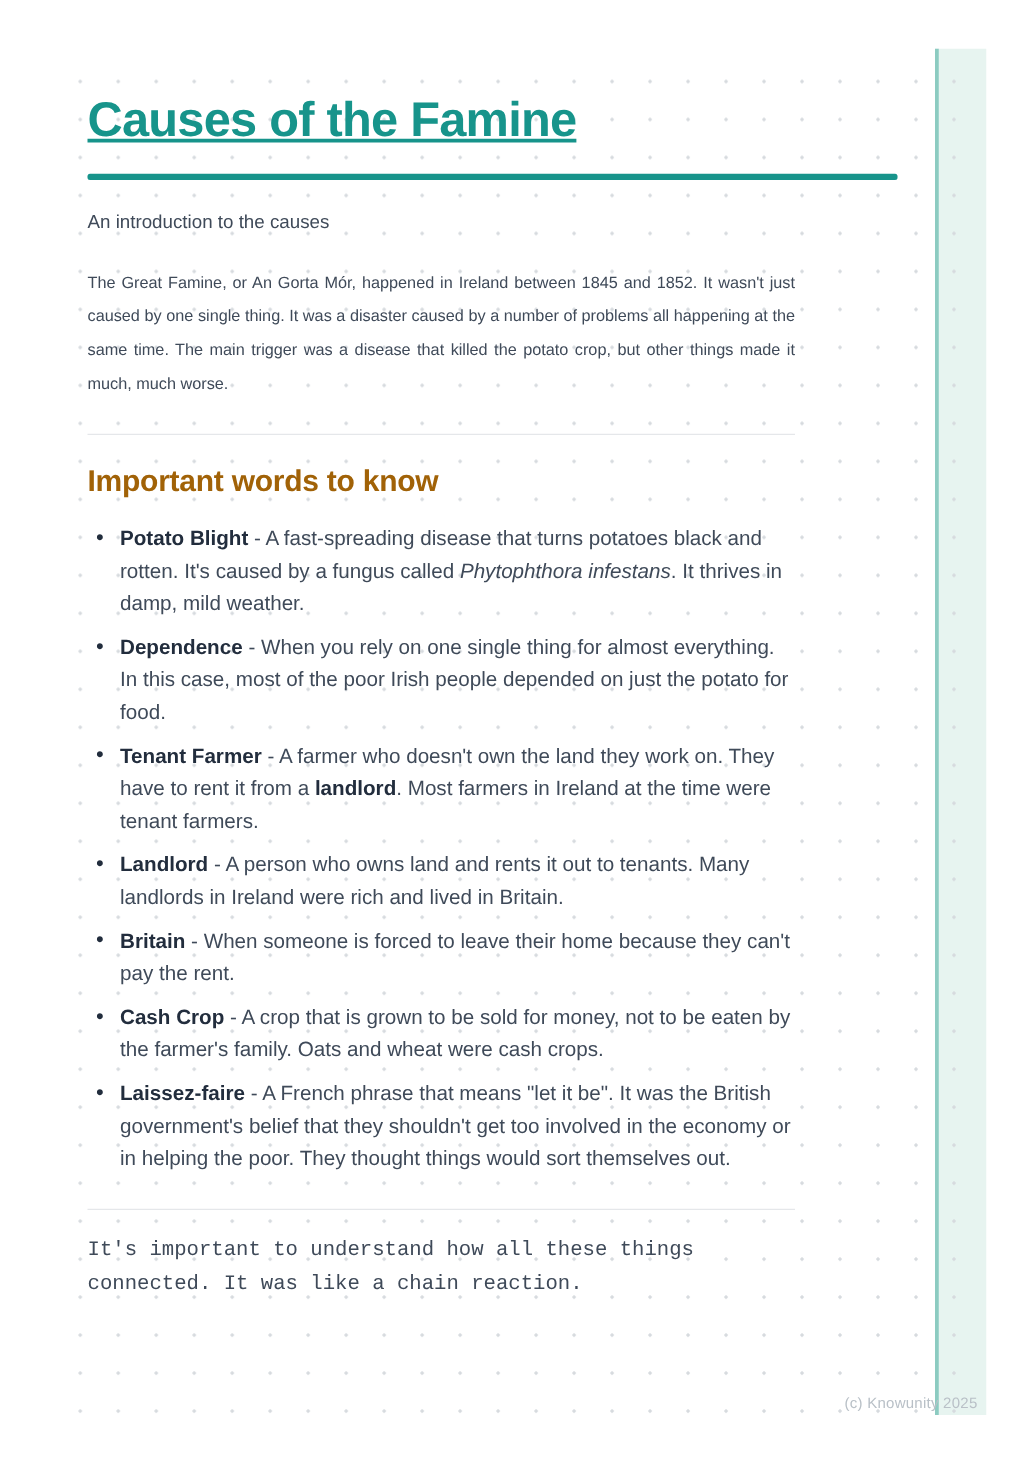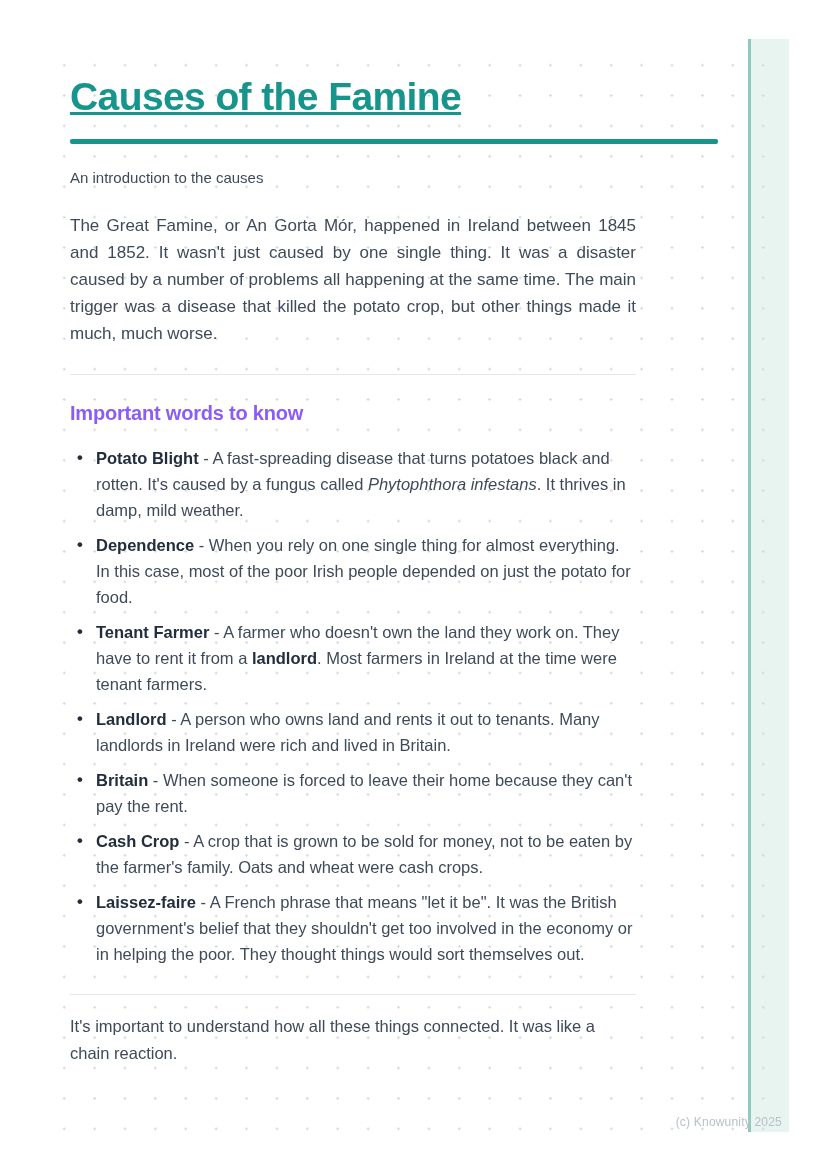--- a/index.html
+++ b/index.html
@@ -67,39 +67,39 @@
   }
 
   .intro-label {
     margin: 24px 0 0 0;
     font-size: 15px;
     line-height: 20px;
   }
 
   .lead {
     margin: 24px 0 0 0;
-    font-size: 17px;
+    font-size: 13px;
     line-height: 27px;
     text-align: justify;
   }
 
   hr.divider {
     border: none;
     border-top: 1px solid #e5e7ea;
     margin: 27px 0 0 0;
     width: 566px;
   }
 
   .section-heading {
     margin: 25px 0 0 0;
-    font-size: 20px;
+    font-size: 24px;
     line-height: 26px;
     font-weight: bold;
     letter-spacing: -0.2px;
-    color: #8b5cf6;
+    color: #a16207;
   }
 
   ul.vocab {
     list-style: none;
     margin: 19px 0 0 0;
     padding: 0;
     font-size: 16.5px;
     line-height: 26px;
   }
   li.vocab-item {
@@ -120,20 +120,21 @@
     color: #222d3d;
     margin-top: 40px;
   }
   .seg-italic { font-style: italic; }
   .seg-bold { font-weight: bold; color: #222d3d; }
 
   .closing {
     margin: 18px 0 0 0;
     font-size: 16.5px;
     line-height: 27px;
+    font-family: Liberation Mono, monospace;
   }
 
   .watermark {
     position: absolute;
     top: 1115px;
     right: 46px;
     font-size: 12px;
     letter-spacing: 0.2px;
     color: #b9c0c7;
   }

